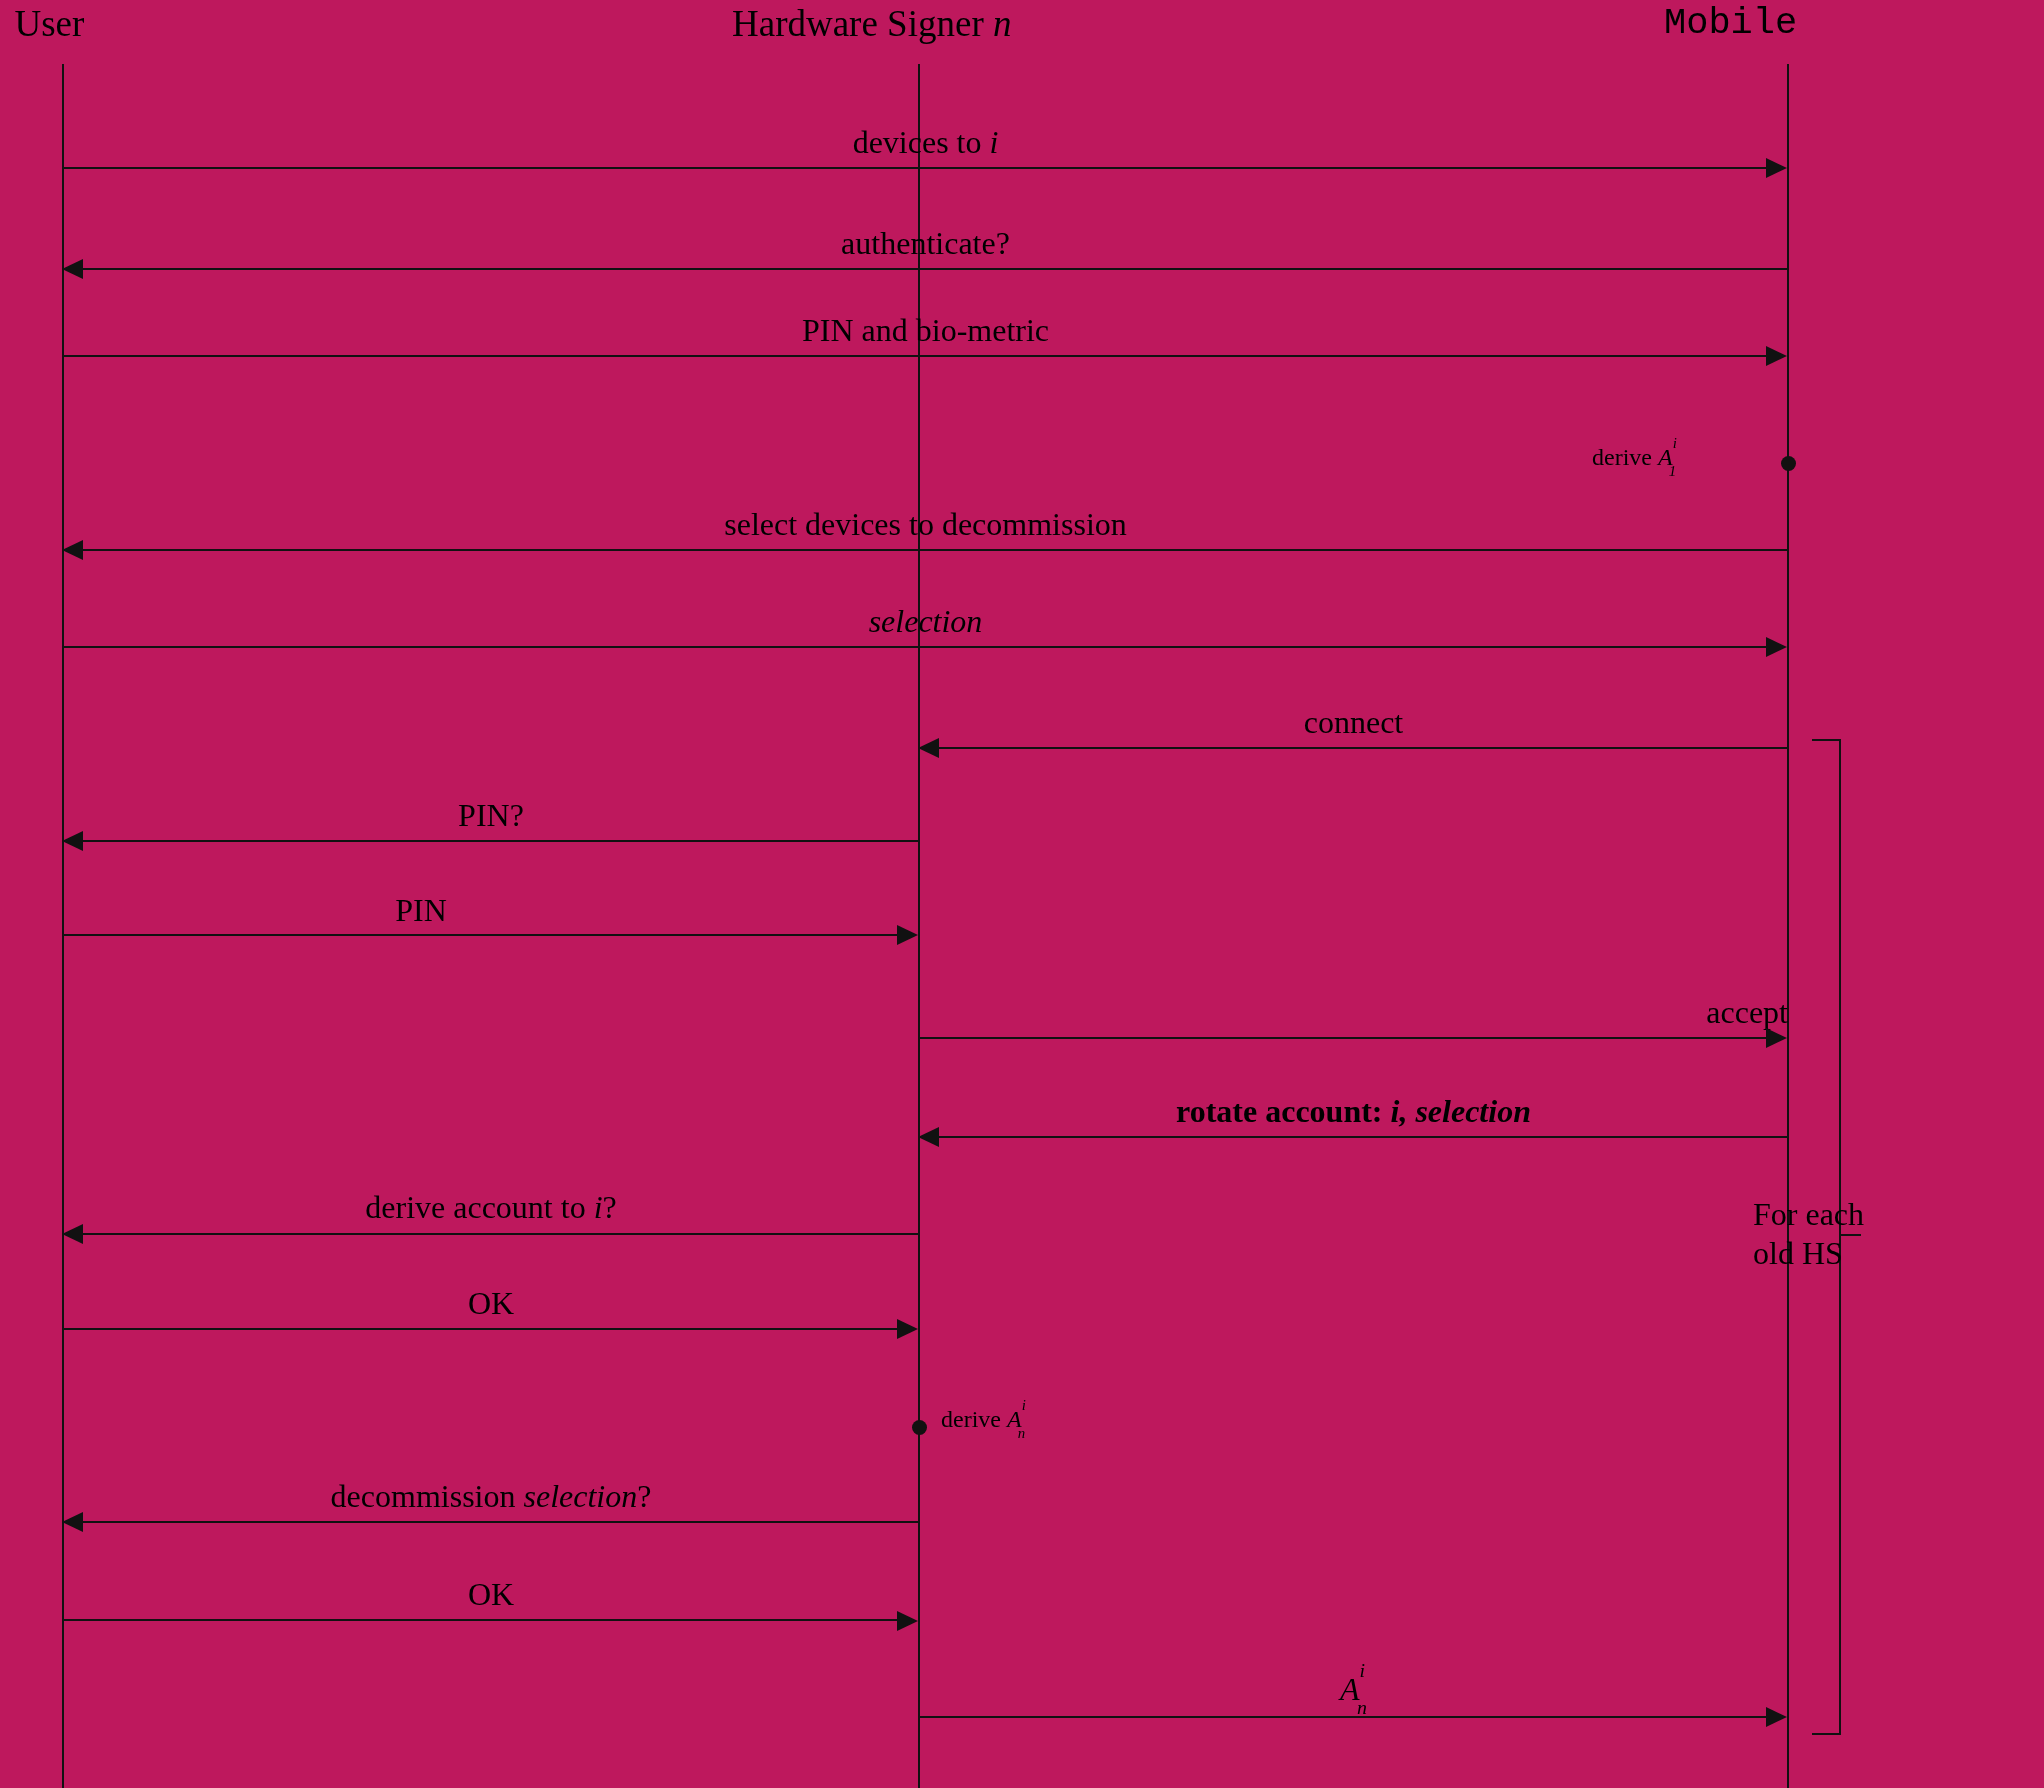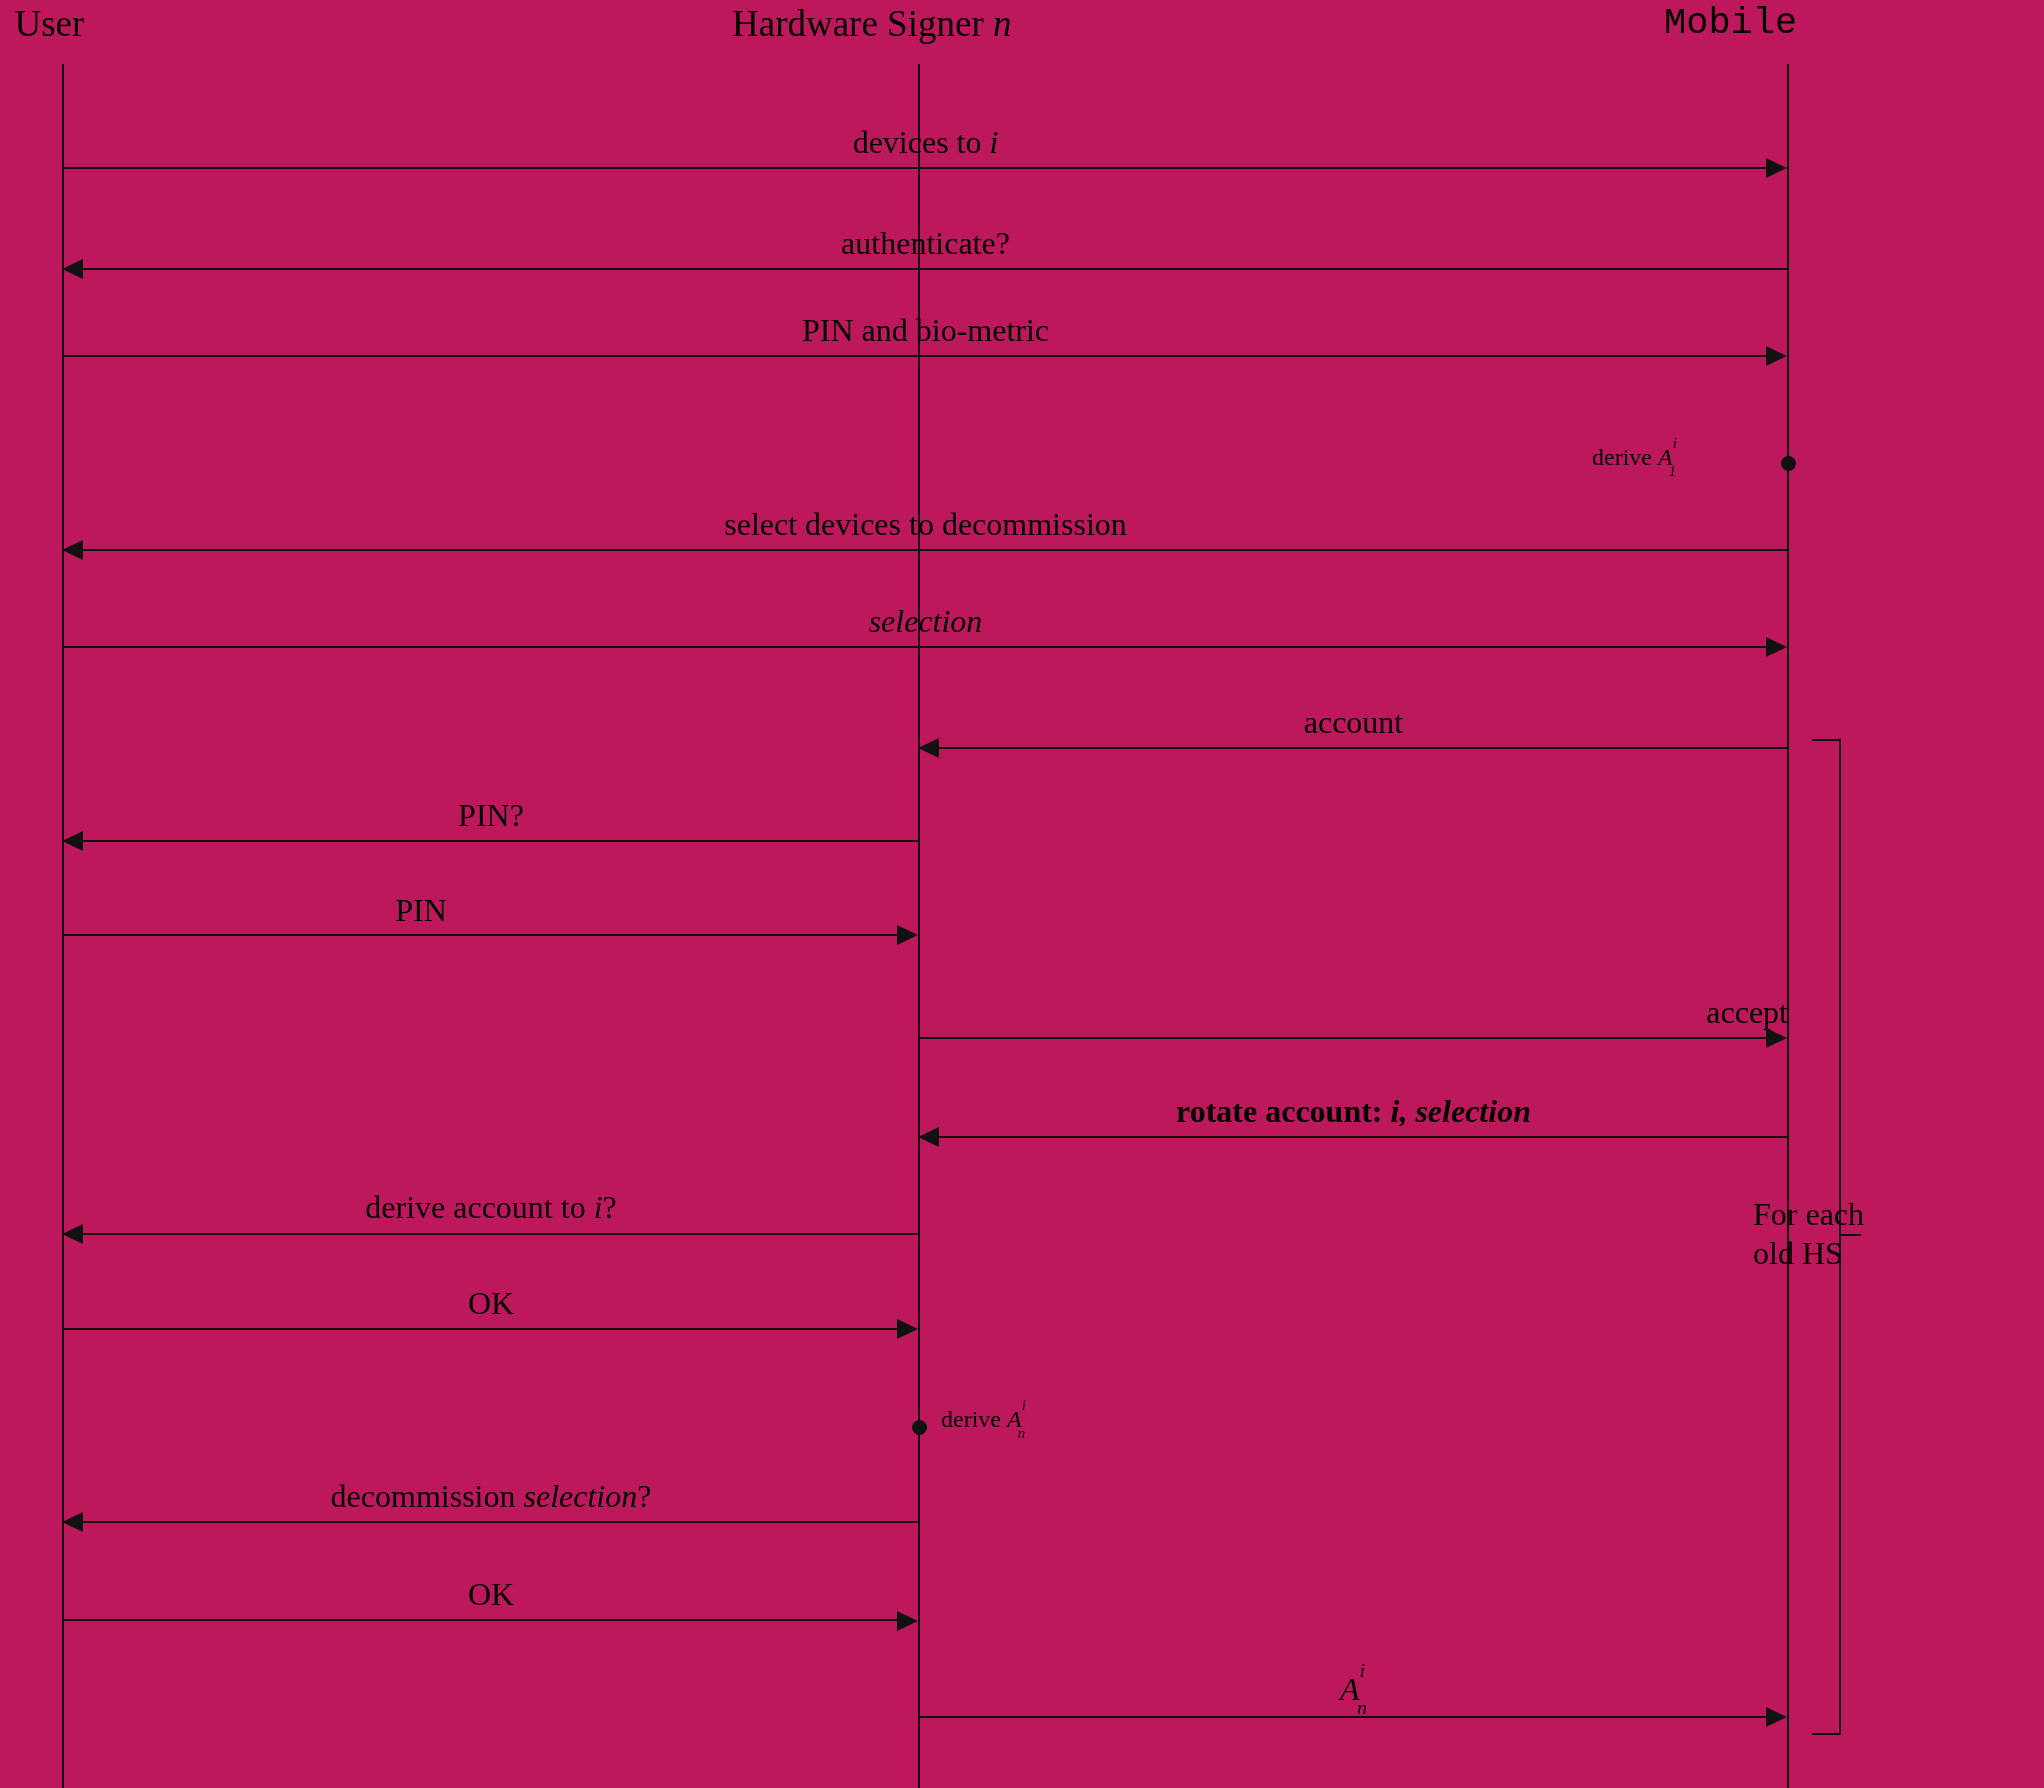--- a/index.html
+++ b/index.html
@@ -127,21 +127,21 @@
   <div class="selfdot" style="left:1781px; top:456px;"></div>
 
   <div class="msg-label" style="left:0; top:508px; width:1851px;">select devices to decommission</div>
   <div class="msg-line" style="left:83px; top:549px; width:1706px;"></div>
   <div class="arrowhead arrow-left" style="left:62px; top:540px;"></div>
 
   <div class="msg-label italic" style="left:0; top:605px; width:1851px;">selection</div>
   <div class="msg-line" style="left:63px; top:646px; width:1705px;"></div>
   <div class="arrowhead arrow-right" style="left:1766px; top:637px;"></div>
 
-  <div class="msg-label" style="left:919px; top:706px; width:869px;">account</div>
+  <div class="msg-label" style="left:919px; top:706px; width:869px;">connect</div>
   <div class="msg-line" style="left:939px; top:747px; width:850px;"></div>
   <div class="arrowhead arrow-left" style="left:918px; top:738px;"></div>
 
   <div class="msg-label" style="left:63px; top:799px; width:856px;">PIN?</div>
   <div class="msg-line" style="left:83px; top:840px; width:837px;"></div>
   <div class="arrowhead arrow-left" style="left:62px; top:831px;"></div>
 
   <div class="msg-label" style="left:63px; top:894px; width:716px;">PIN</div>
   <div class="msg-line" style="left:63px; top:934px; width:836px;"></div>
   <div class="arrowhead arrow-right" style="left:897px; top:925px;"></div>

